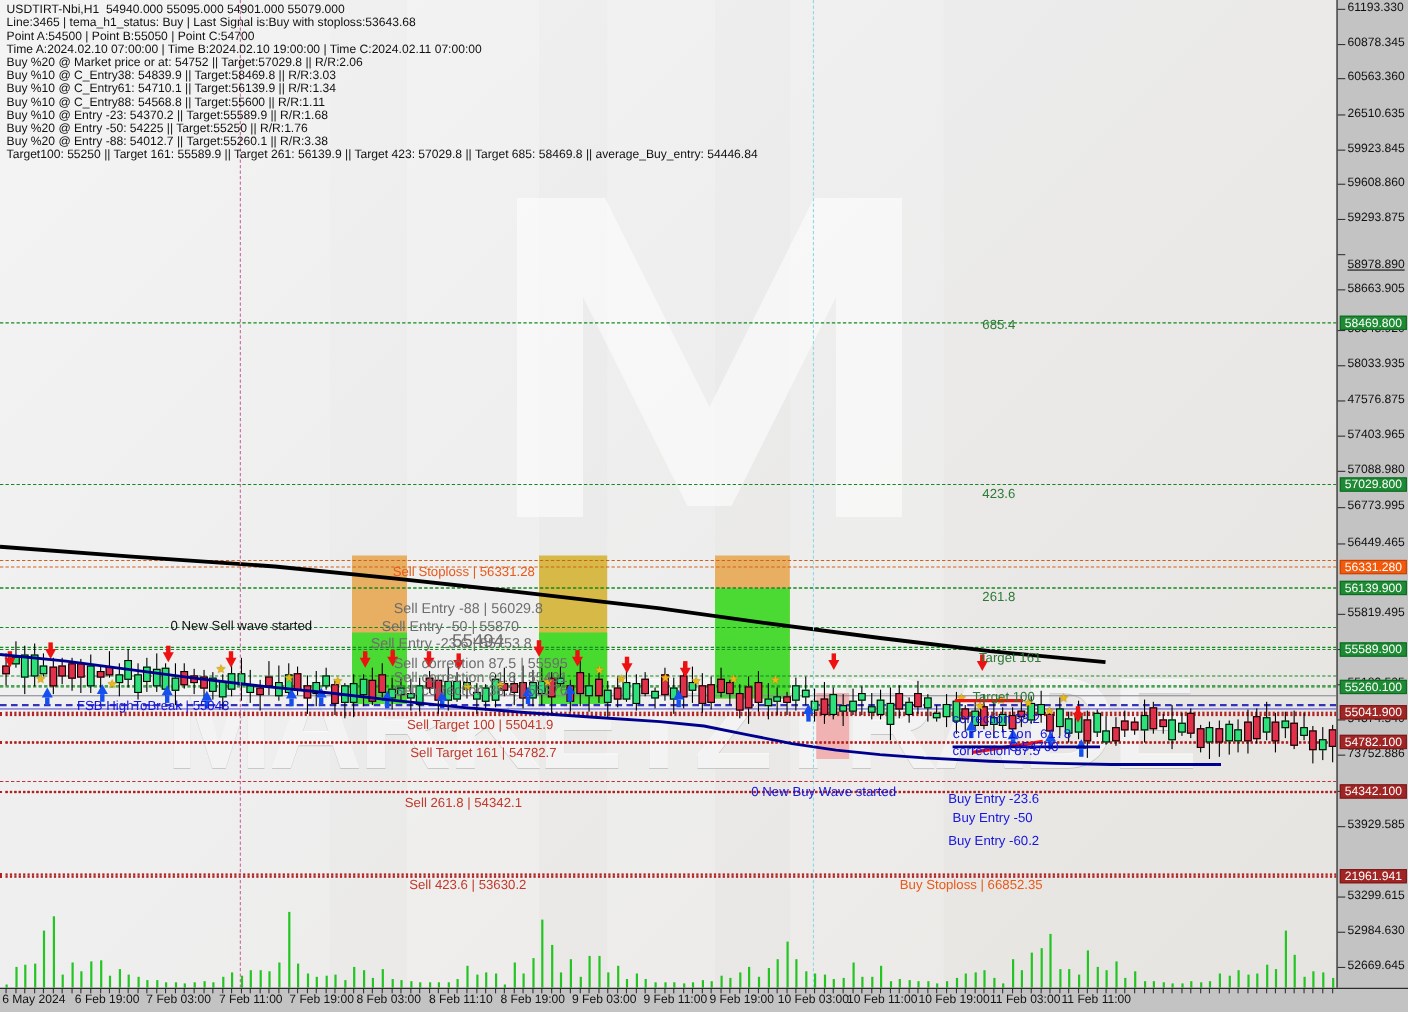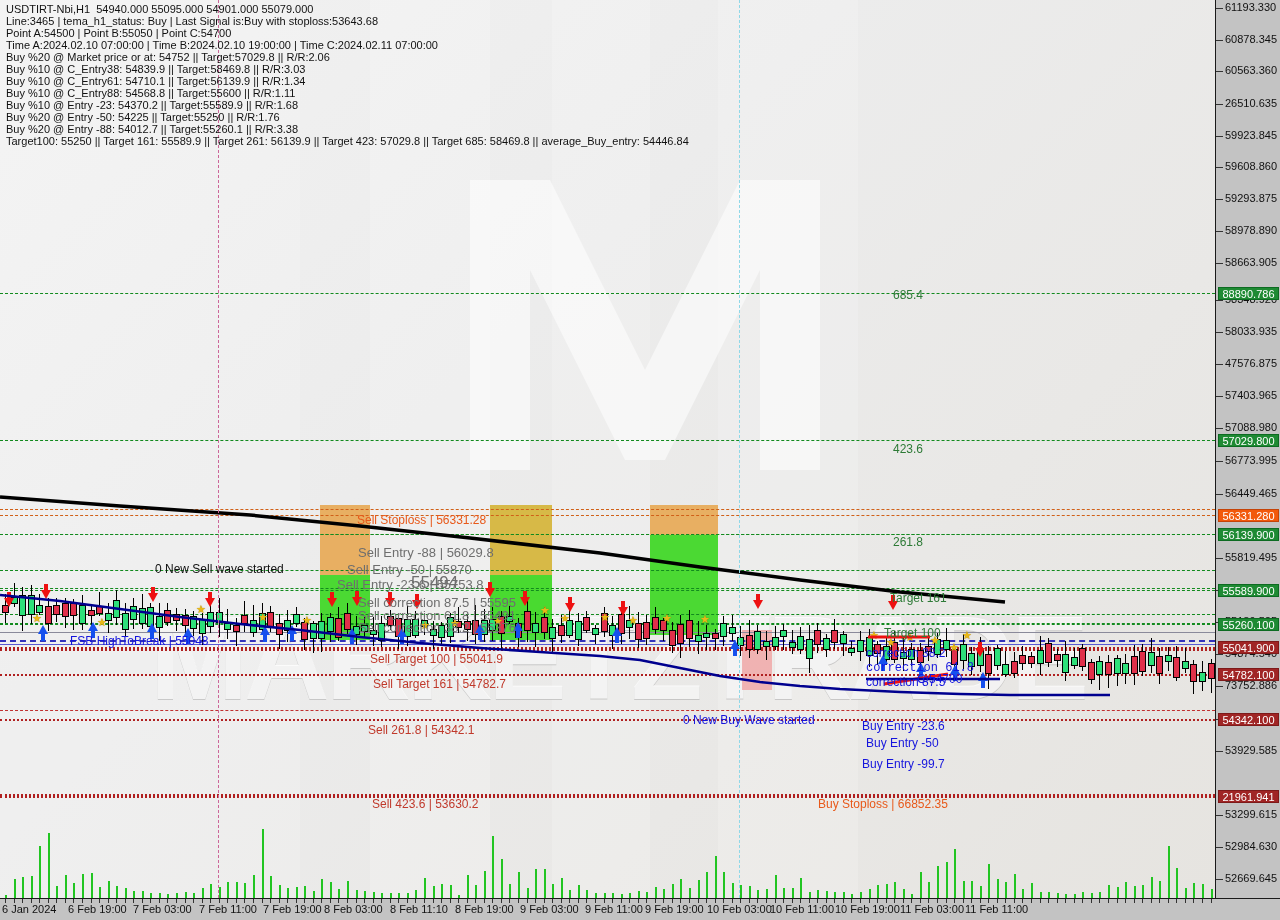--- a/index.html
+++ b/index.html
@@ -990,21 +990,21 @@
         <div class="lbl red" style="left: 373px; top: 677px;">Sell Target 161 | 54782.7</div>
         <div class="lbl red" style="left: 368px; top: 723px;">Sell 261.8 | 54342.1</div>
         <div class="lbl red" style="left: 372px; top: 797px;">Sell 423.6 | 53630.2</div>
         <div class="lbl orange" style="left: 818px; top: 797px;">Buy Stoploss | 66852.35</div>
         <div class="lbl blue" style="left: 866px; top: 646px;">correction 38.2</div>
         <div class="lbl blue" style="left: 866px; top: 661px; font-family: Liberation Mono, monospace;">correction 61.8</div>
         <div class="lbl blue" style="left: 866px; top: 675px;">correction 87.5</div>
         <div class="lbl blue" style="left: 917px; top: 672px;">C:54700</div>
         <div class="lbl blue" style="left: 862px; top: 719px;">Buy Entry -23.6</div>
         <div class="lbl blue" style="left: 866px; top: 736px;">Buy Entry -50</div>
-        <div class="lbl blue" style="left: 862px; top: 757px;">Buy Entry -99.7</div>
+        <div class="lbl blue" style="left: 862px; top: 757px;">Buy Entry -60.2</div>
         <div class="lbl blue" style="left: 683px; top: 713px;">0 New Buy Wave started</div>
         <div class="lbl black" style="left: 155px; top: 562px;">0 New Sell wave started</div>
         <div class="lbl blue" style="left: 70px; top: 634px;">FSB HighToBreak | 55048</div>
       </div>
 
     <div id="info"><div>USDTIRT-Nbi,H1  54940.000 55095.000 54901.000 55079.000</div><div>Line:3465 | tema_h1_status: Buy | Last Signal is:Buy with stoploss:53643.68</div><div>Point A:54500 | Point B:55050 | Point C:54700</div><div>Time A:2024.02.10 07:00:00 | Time B:2024.02.10 19:00:00 | Time C:2024.02.11 07:00:00</div><div>Buy %20 @ Market price or at: 54752 || Target:57029.8 || R/R:2.06</div><div>Buy %10 @ C_Entry38: 54839.9 || Target:58469.8 || R/R:3.03</div><div>Buy %10 @ C_Entry61: 54710.1 || Target:56139.9 || R/R:1.34</div><div>Buy %10 @ C_Entry88: 54568.8 || Target:55600 || R/R:1.11</div><div>Buy %10 @ Entry -23: 54370.2 || Target:55589.9 || R/R:1.68</div><div>Buy %20 @ Entry -50: 54225 || Target:55250 || R/R:1.76</div><div>Buy %20 @ Entry -88: 54012.7 || Target:55260.1 || R/R:3.38</div><div>Target100: 55250 || Target 161: 55589.9 || Target 261: 56139.9 || Target 423: 57029.8 || Target 685: 58469.8 || average_Buy_entry: 54446.84</div></div>
   </div>
 
   <div id="price-axis">
       <div class="tick" style="top: 8px;"></div>
@@ -1015,21 +1015,21 @@
       <div class="plab" style="top: 64px;">60563.360</div>
       <div class="tick" style="top: 104px;"></div>
       <div class="plab" style="top: 97px;">26510.635</div>
       <div class="tick" style="top: 136px;"></div>
       <div class="plab" style="top: 129px;">59923.845</div>
       <div class="tick" style="top: 167px;"></div>
       <div class="plab" style="top: 160px;">59608.860</div>
       <div class="tick" style="top: 199px;"></div>
       <div class="plab" style="top: 192px;">59293.875</div>
       <div class="tick" style="top: 231px;"></div>
-      <div class="plab" style="top: 224px;">58978.890</div>
+      <div class="plab" style="top: 235px; text-decoration: underline;">58978.890</div>
       <div class="tick" style="top: 263px;"></div>
       <div class="plab" style="top: 256px;">58663.905</div>
       <div class="tick" style="top: 300px;"></div>
       <div class="plab" style="top: 293px;">58348.920</div>
       <div class="tick" style="top: 332px;"></div>
       <div class="plab" style="top: 325px;">58033.935</div>
       <div class="tick" style="top: 364px;"></div>
       <div class="plab" style="top: 357px;">47576.875</div>
       <div class="tick" style="top: 396px;"></div>
       <div class="plab" style="top: 389px;">57403.965</div>
@@ -1052,21 +1052,21 @@
       <div class="tick" style="top: 719px;"></div>
       <div class="plab" style="top: 712px;">54244.570</div>
       <div class="tick" style="top: 751px;"></div>
       <div class="plab" style="top: 744px;">53929.585</div>
       <div class="tick" style="top: 815px;"></div>
       <div class="plab" style="top: 808px;">53299.615</div>
       <div class="tick" style="top: 847px;"></div>
       <div class="plab" style="top: 840px;">52984.630</div>
       <div class="tick" style="top: 879px;"></div>
       <div class="plab" style="top: 872px;">52669.645</div>
-      <div class="tagbox tag-green" style="top: 287px;">88890.786</div>
+      <div class="tagbox tag-green" style="top: 287px;">58469.800</div>
       <div class="tagbox tag-green" style="top: 434px;">57029.800</div>
       <div class="tagbox tag-orange" style="top: 509px;">56331.280</div>
       <div class="tagbox tag-green" style="top: 528px;">56139.900</div>
       <div class="tagbox tag-green" style="top: 584px;">55589.900</div>
       <div class="tagbox tag-green" style="top: 618px;">55260.100</div>
       <div class="tagbox tag-red" style="top: 641px;">55041.900</div>
       <div class="tagbox tag-red" style="top: 668px;">54782.100</div>
       <div class="tagbox tag-red" style="top: 713px;">54342.100</div>
       <div class="tagbox tag-red" style="top: 790px;">21961.941</div>
     </div>
@@ -1207,21 +1207,21 @@
       <div class="ttick" style="left: 1133.6px;"></div>
       <div class="ttick" style="left: 1142.15px;"></div>
       <div class="ttick" style="left: 1150.7px;"></div>
       <div class="ttick" style="left: 1159.25px;"></div>
       <div class="ttick" style="left: 1167.8px;"></div>
       <div class="ttick" style="left: 1176.35px;"></div>
       <div class="ttick" style="left: 1184.9px;"></div>
       <div class="ttick" style="left: 1193.45px;"></div>
       <div class="ttick" style="left: 1202px;"></div>
       <div class="ttick" style="left: 1210.55px;"></div>
-      <div class="tlab" style="left: 2px;">6 Jan 2024</div>
+      <div class="tlab" style="left: 2px;">6 May 2024</div>
       <div class="tlab" style="left: 68px;">6 Feb 19:00</div>
       <div class="tlab" style="left: 133px;">7 Feb 03:00</div>
       <div class="tlab" style="left: 199px;">7 Feb 11:00</div>
       <div class="tlab" style="left: 263px;">7 Feb 19:00</div>
       <div class="tlab" style="left: 324px;">8 Feb 03:00</div>
       <div class="tlab" style="left: 390px;">8 Feb 11:10</div>
       <div class="tlab" style="left: 455px;">8 Feb 19:00</div>
       <div class="tlab" style="left: 520px;">9 Feb 03:00</div>
       <div class="tlab" style="left: 585px;">9 Feb 11:00</div>
       <div class="tlab" style="left: 645px;">9 Feb 19:00</div>

